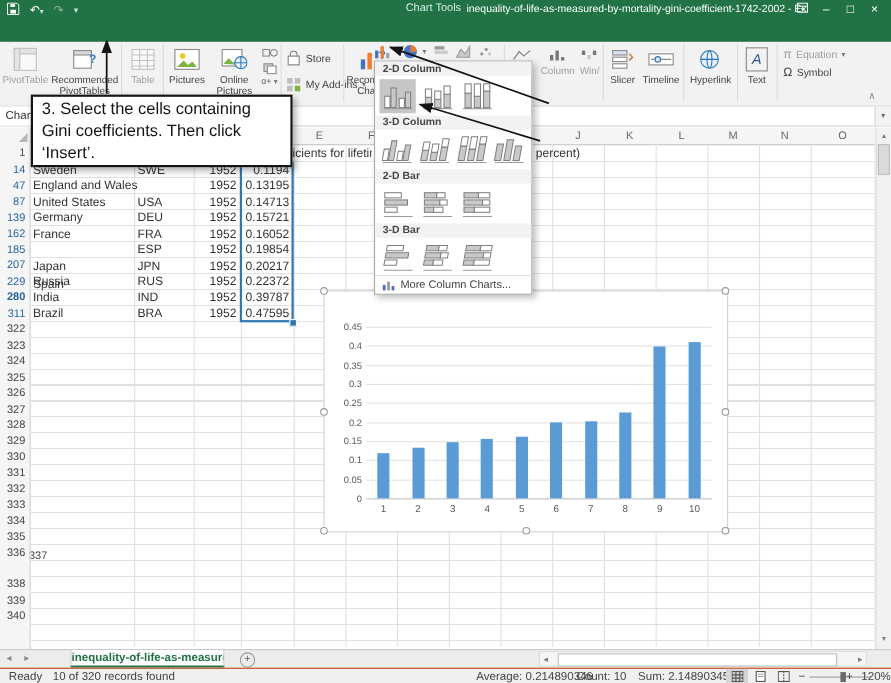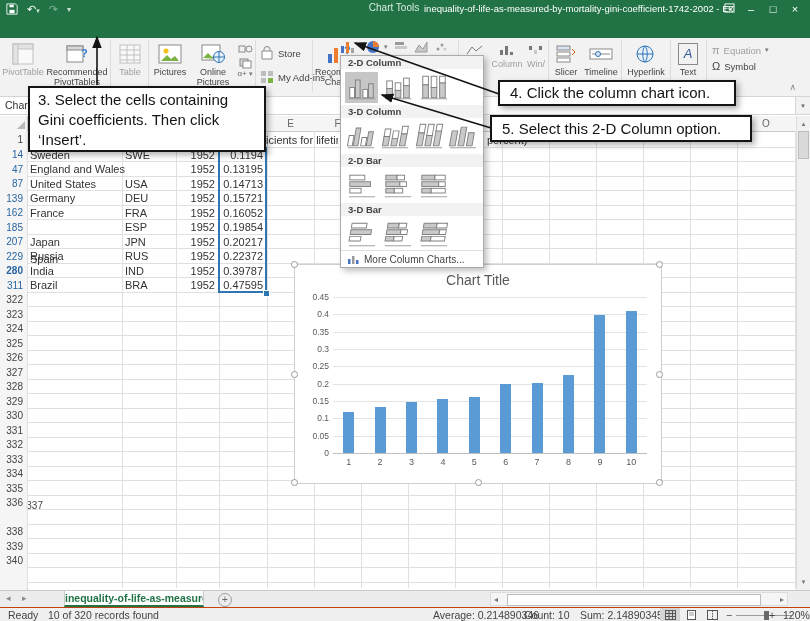--- a/index.html
+++ b/index.html
@@ -487,21 +487,20 @@
     <div id="sel-handle"></div>
   </div>
 
   <div id="vscroll">
     <div class="sbtn" style="top:1px;">▴</div>
     <div id="vthumb"></div>
     <div class="sbtn" style="top:459px;">▾</div>
   </div>
 
   <div id="chart-obj">
-    <div id="chart-title">Chart Title</div>
     <div id="yticks">
         <div class="ytick" style="top: 183px;">0</div>
         <div class="ytick" style="top: 165.7px;">0.05</div>
         <div class="ytick" style="top: 148.3px;">0.1</div>
         <div class="ytick" style="top: 131px;">0.15</div>
         <div class="ytick" style="top: 113.7px;">0.2</div>
         <div class="ytick" style="top: 96.3px;">0.25</div>
         <div class="ytick" style="top: 79px;">0.3</div>
         <div class="ytick" style="top: 61.7px;">0.35</div>
         <div class="ytick" style="top: 44.3px;">0.4</div>
@@ -765,16 +764,14 @@
       <marker id="ah" markerWidth="9" markerHeight="8" refX="7" refY="3" orient="auto">
           <path d="M0,0L8,3L0,6z" fill="#141414"></path>
         </marker>
     </defs>
     <line x1="97" y1="85" x2="97" y2="37" stroke="#141414" stroke-width="1.6" marker-end="url(#ah)"></line>
     <line x1="499" y1="94" x2="355" y2="43" stroke="#141414" stroke-width="1.6" marker-end="url(#ah)"></line>
     <line x1="491" y1="128" x2="382" y2="95" stroke="#141414" stroke-width="1.6" marker-end="url(#ah)"></line>
   </svg>
 
   <div id="callout3" class="callout">3. Select the cells containing Gini coefficients. Then click ‘Insert’.</div>
-  <div id="callout4" class="callout">4. Click the column chart icon.</div>
-  <div id="callout5" class="callout">5. Select this 2-D Column option.</div>
 
 </div>
 
 </body></html>

